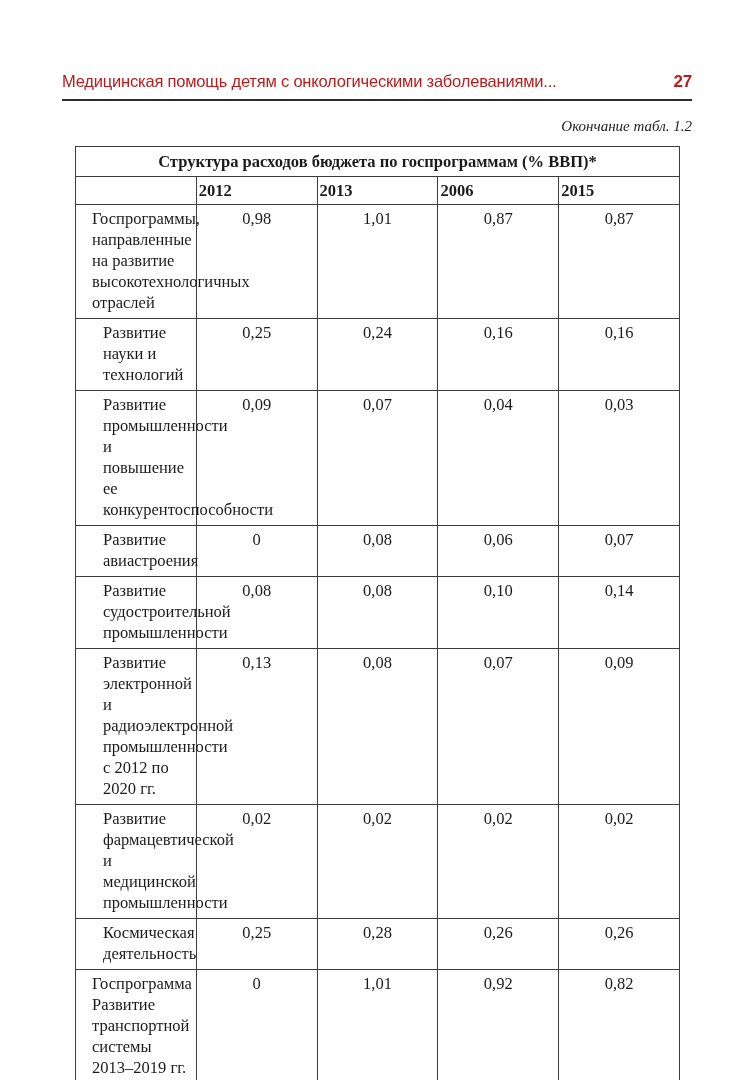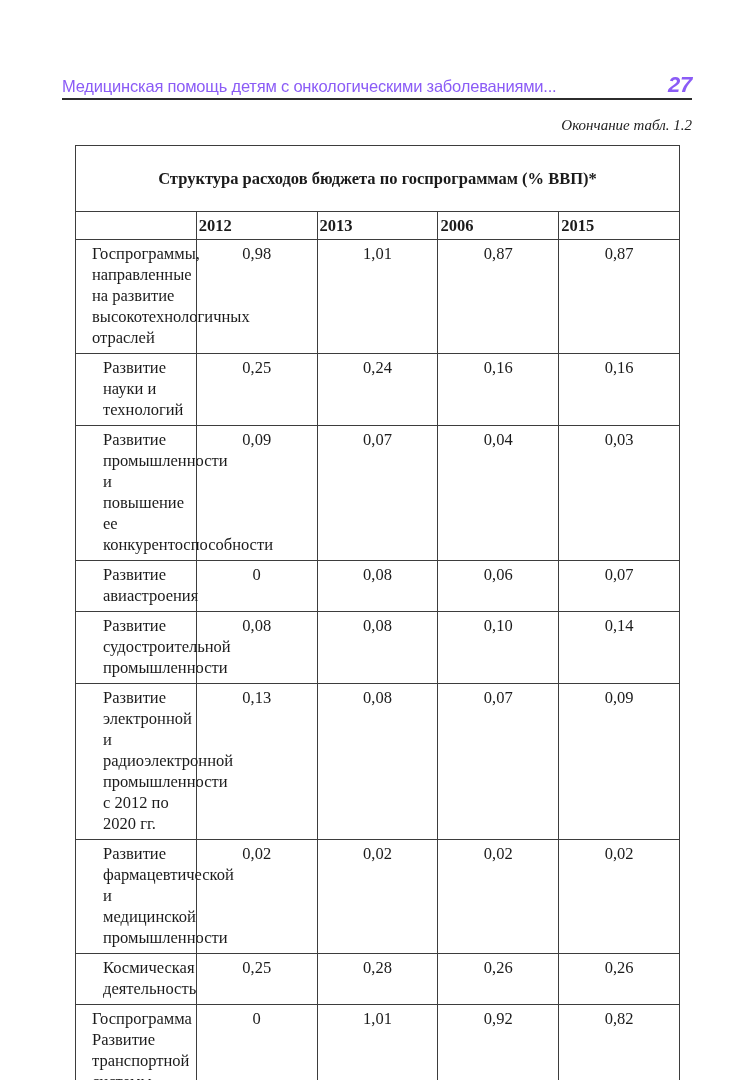--- a/index.html
+++ b/index.html
@@ -16,24 +16,25 @@
     overflow: hidden;
     box-shadow: 0 0 4px rgba(0,0,0,.25);
   }
   .running-head {
     display: flex;
     justify-content: space-between;
     align-items: baseline;
     font-family: "Liberation Sans", sans-serif;
     font-size: 16.5px;
     letter-spacing: -0.2px;
-    color: #8b5cf6;
+    color: #b91c1c;
+    padding-bottom: 7px;
     border-bottom: 2px solid #2c2c2c;
   }
-  .running-head .page-num { font-weight: bold; font-size: 22px; font-style: italic; }
+  .running-head .page-num { font-weight: bold; font-size: 17px; }
   .table-caption {
     margin-top: 17px;
     text-align: right;
     font-style: italic;
     font-size: 15px;
     color: #222;
   }
   table.budget {
     margin: 11px 0 0 13px;
     width: 605px;
@@ -43,21 +44,21 @@
   table.budget th, table.budget td {
     border: 1px solid #3d3d3d;
     font-size: 16.5px;
     line-height: 21px;
     vertical-align: top;
   }
   .title-cell {
     font-weight: bold;
     text-align: center;
     font-size: 17px;
-    padding: 22px 8px;
+    padding: 4px 8px;
     vertical-align: middle;
   }
   .year-th {
     font-weight: bold;
     text-align: left;
     width: 60.75px;
     padding: 3px 2px;
     font-size: 17px;
     vertical-align: middle;
   }

